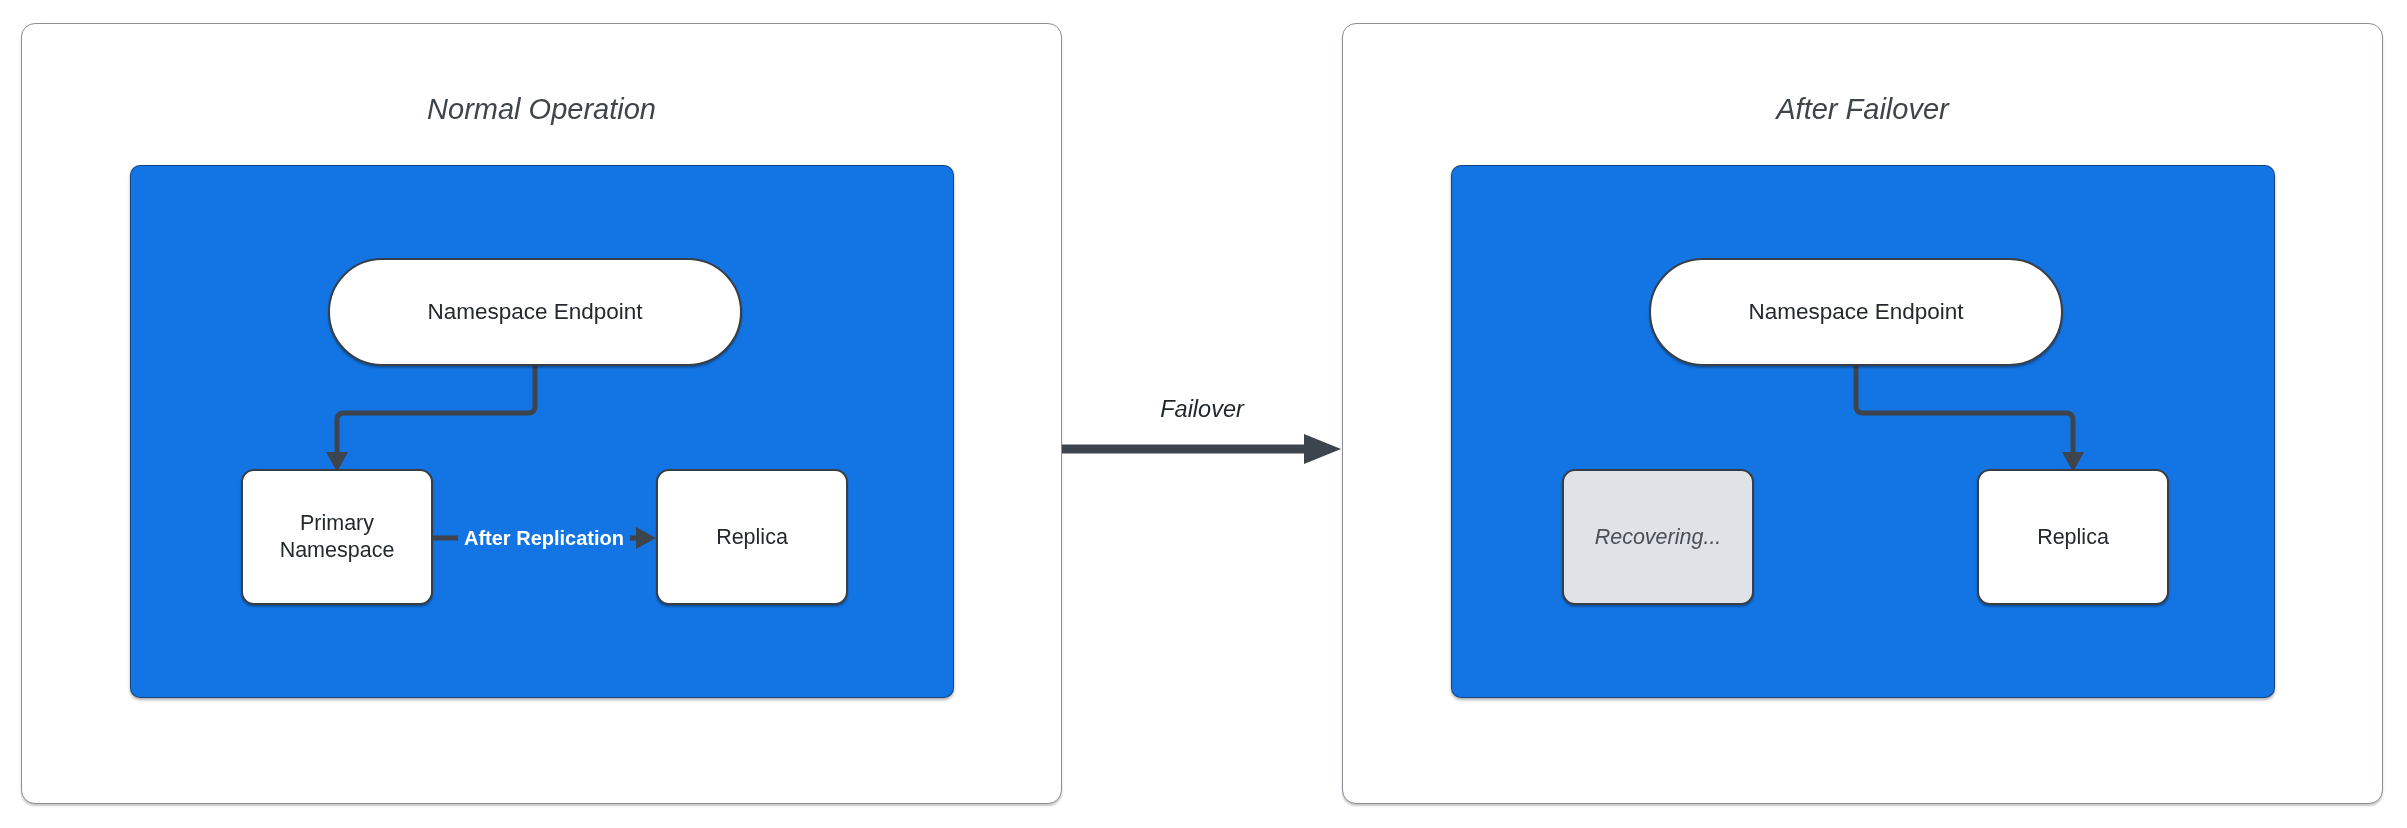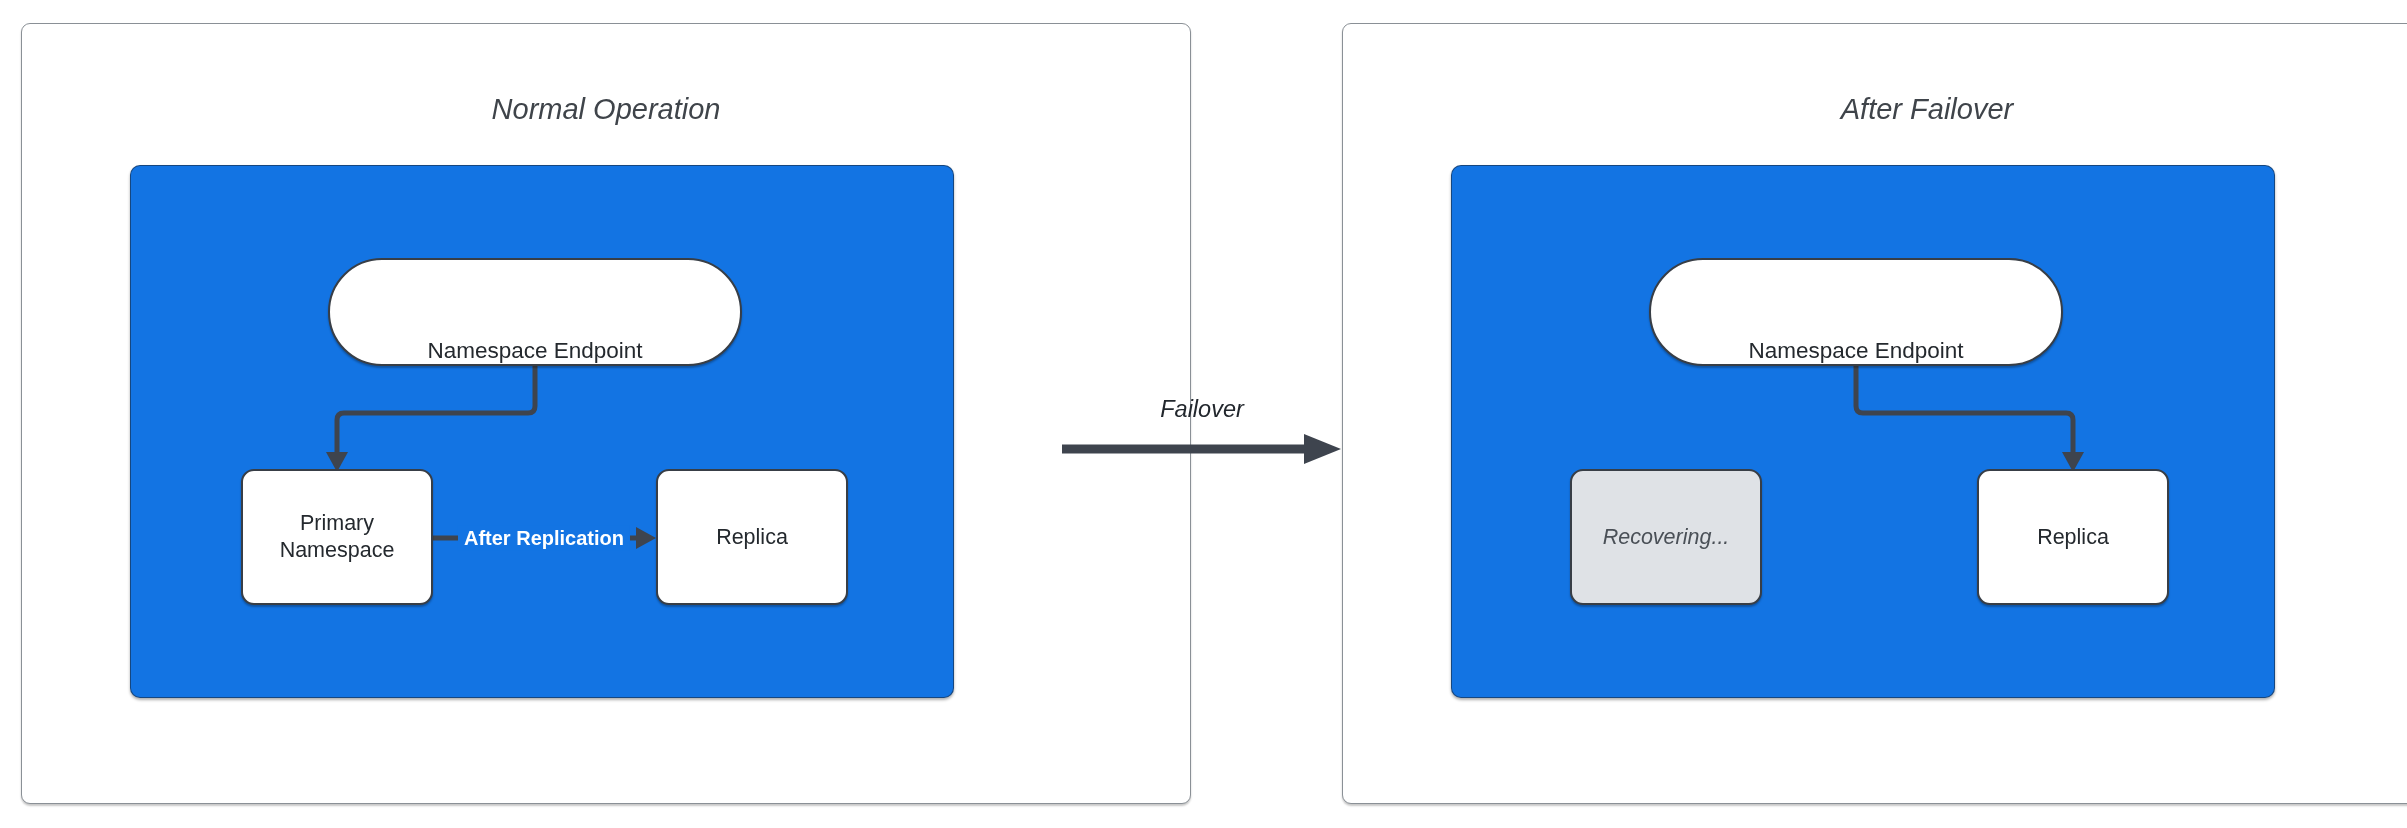--- a/index.html
+++ b/index.html
@@ -21,25 +21,25 @@
   .canvas {
     position: relative;
     width: 2407px;
     height: 828px;
     background: #ffffff;
     overflow: hidden;
   }
   .panel {
     position: absolute;
     top: 23px;
-    width: 1170px;
+    width: 1041px;
     height: 781px;
     background: #ffffff;
     border: 1px solid var(--panelBorder);
-    border-radius: 9px;
+    border-radius: 14px;
     box-shadow: 0 2px 2px rgba(0,0,0,0.22);
   }
   .panel-left  { left: 21px; }
   .panel-right { left: 1342px; padding-left: 32px; }
   .panel-title {
     position: absolute;
     top: 68px;
     left: 0;
     width: 100%;
     text-align: center;
@@ -74,21 +74,21 @@
   .pill {
     position: absolute;
     left: 197px;
     top: 92px;
     width: 414px;
     height: 108px;
     background: #ffffff;
     border: 2.5px solid var(--nodeBorder);
     border-radius: 54px;
     display: flex;
-    align-items: flex-end;
+    align-items: center;
     justify-content: center;
     font-size: 22.5px;
     color: var(--textDark);
     box-shadow: 0 2px 2px rgba(0,0,0,0.28);
   }
   .node {
     position: absolute;
     top: 303px;
     width: 192px;
     height: 136px;
@@ -104,21 +104,20 @@
     color: var(--textDark);
     padding: 6px 14px;
     box-shadow: 0 2px 2px rgba(0,0,0,0.28);
   }
   .node-left  { left: 110px; }
   .node-right { left: 525px; }
   .node-gray {
     background: var(--grayFill);
     font-style: italic;
     color: var(--mutedText);
-    margin-left: 8px;
   }
   .rep-label {
     position: absolute;
     left: 413px;
     top: 372px;
     transform: translate(-50%, -50%);
     background: var(--blue);
     color: #ffffff;
     font-weight: bold;
     font-size: 20px;

